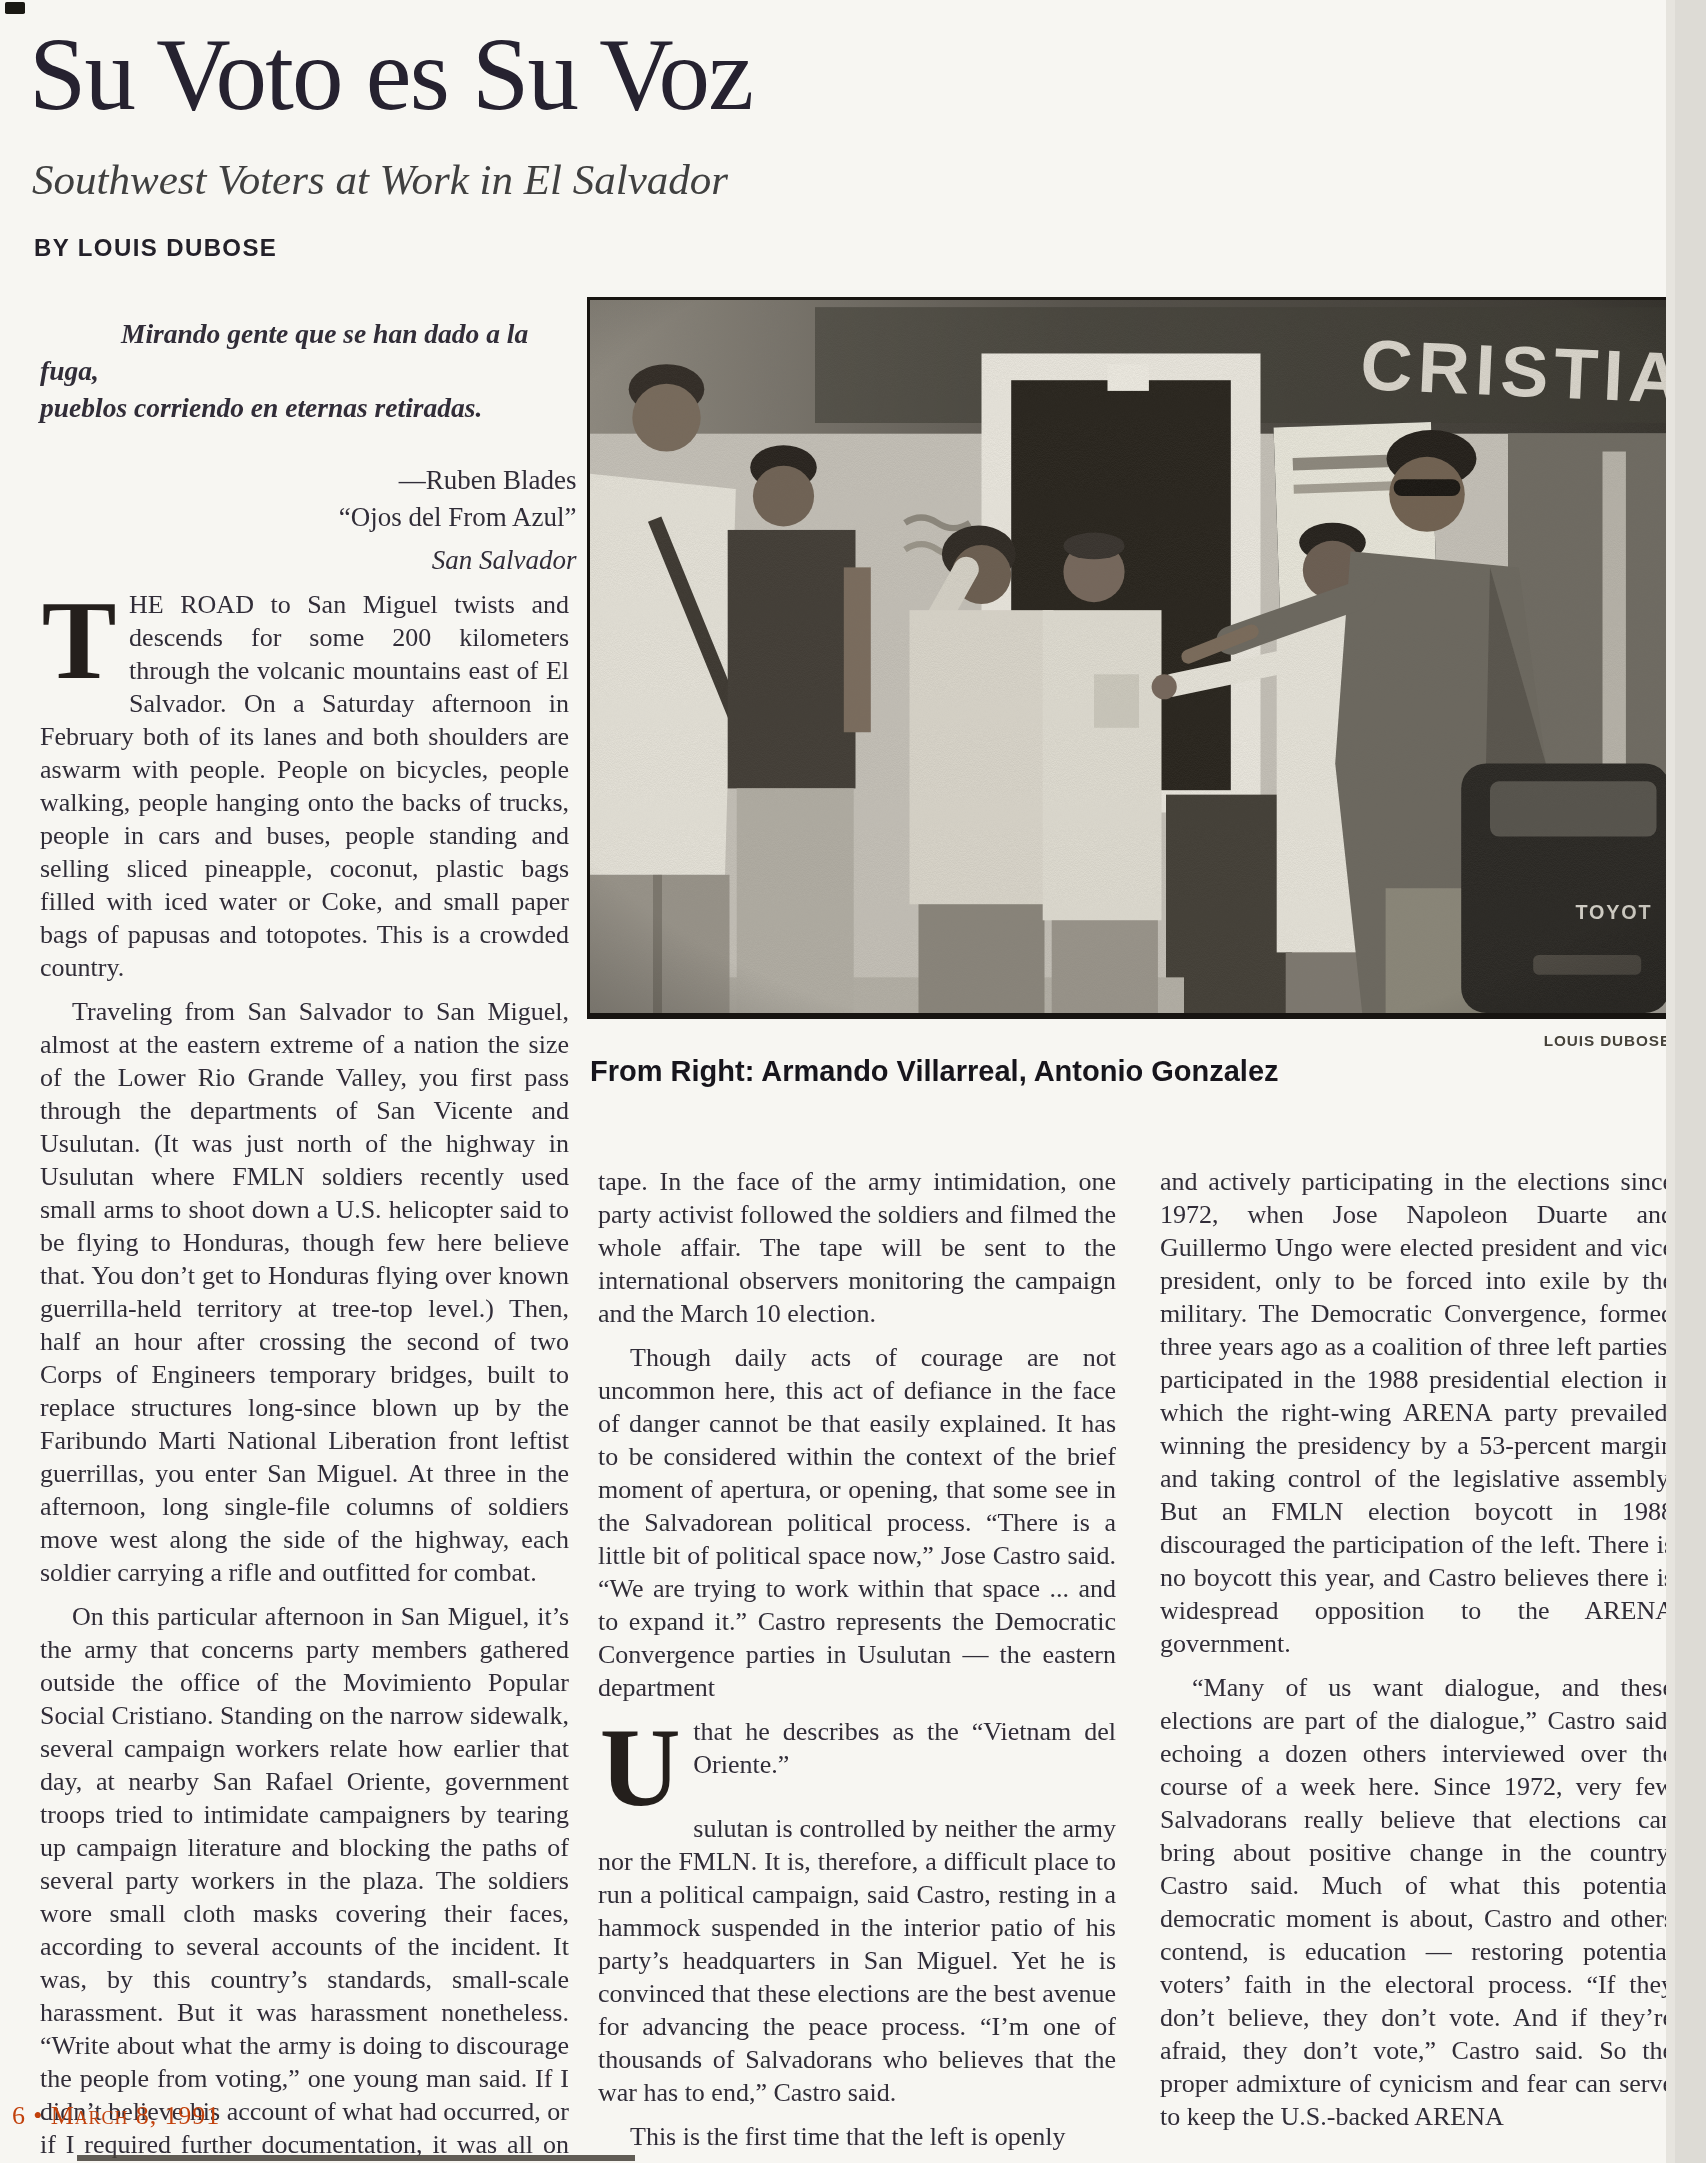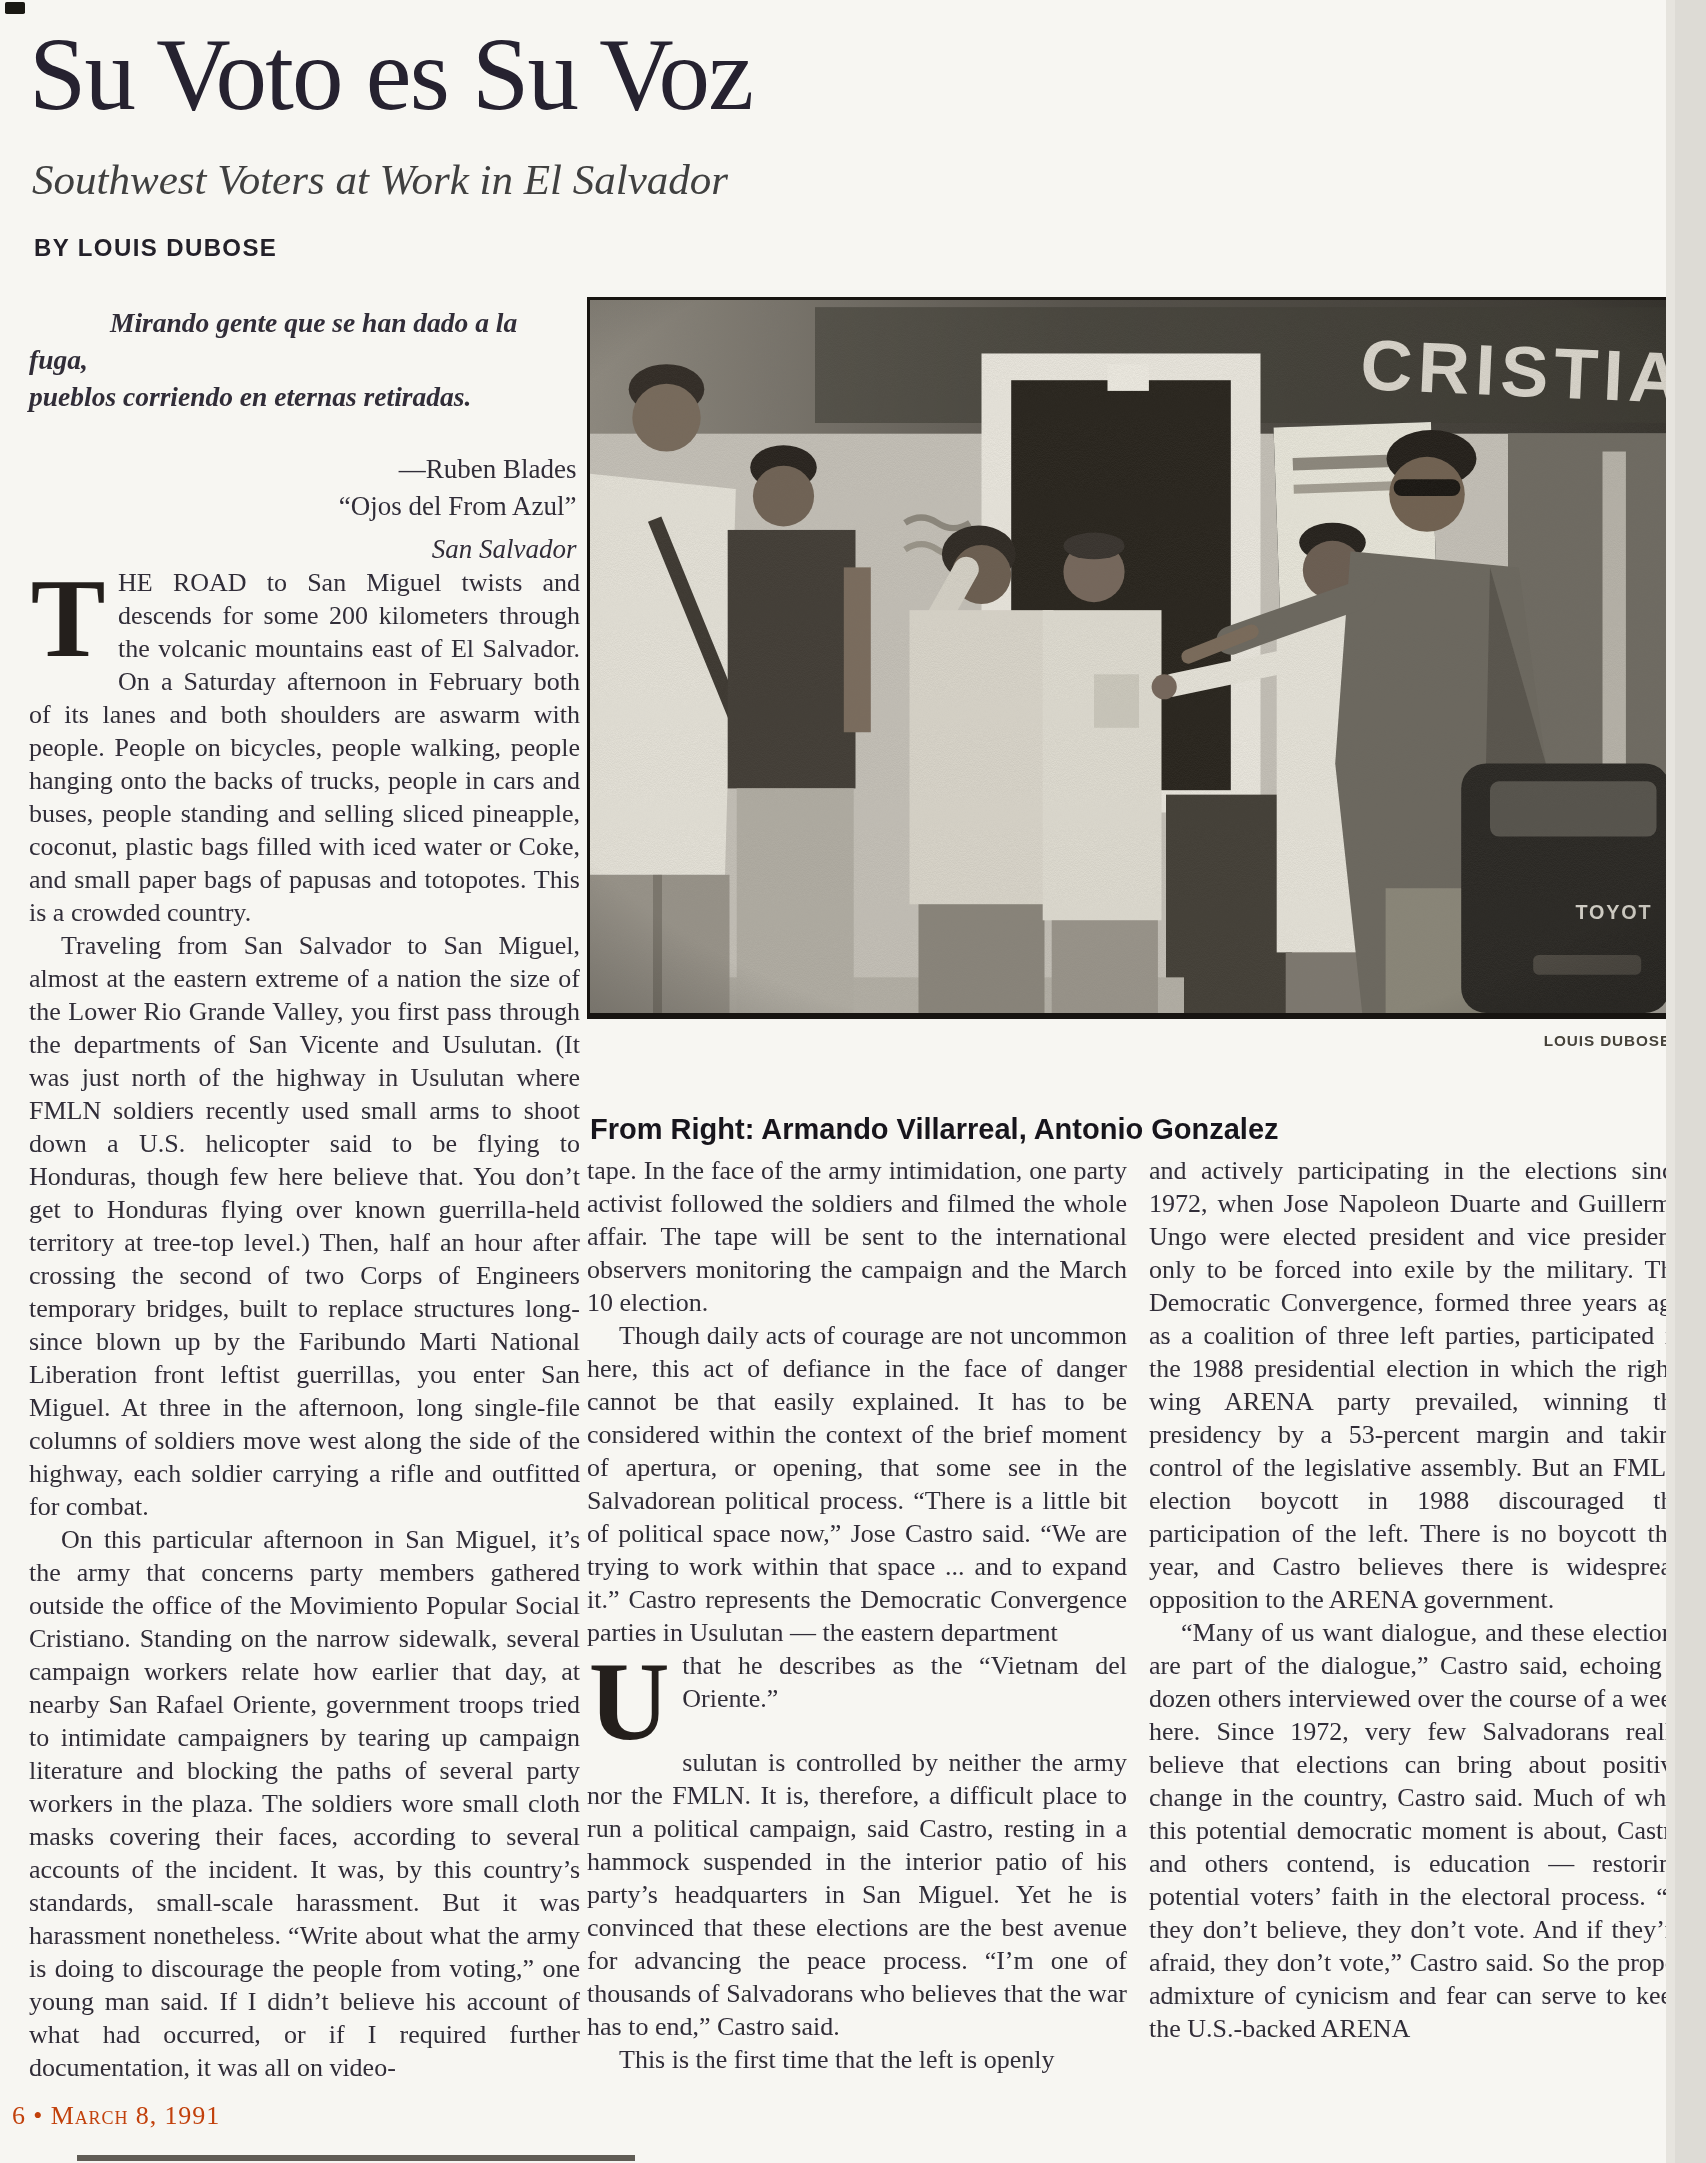--- a/index.html
+++ b/index.html
@@ -32,42 +32,42 @@
   .col2 { left:587px; top:1154px; width:540px; }
   .col3 { left:1149px;top:1154px; width:536px; }
 
   .epigraph { font-style:italic; font-weight:600; font-size:27.5px; line-height:37px; text-align:left; }
   .epigraph .l1 { display:block; text-indent:81px; }
   .epigraph .l2 { display:block; }
   .attribution { text-align:right; margin-top:36px; font-size:27px; line-height:37px; padding-right:3.6px; }
   .attribution span { display:block; }
   .dateline { text-align:right; font-style:italic; font-size:27px; margin-top:8px; padding-right:3.6px; }
 
-  .body-p { margin:0; }
+  .body-p { margin:11px; }
   .indent { text-indent:32px; }
   .dropcap {
     float:left; font-size:112px; line-height:0.82;
     padding:7.2px 12.6px 0 1.8px; font-weight:700; color:#241f1c;
     font-family:"Liberation Serif", serif;
   }
   .hang { display:block; margin-bottom:31px; }
 
   .photo {
     position:absolute; left:587px; top:297px; width:1086px; height:722px;
     border:3.6px solid #171411; border-bottom-width:6.3px; box-sizing:border-box;
     background:#c7c3ba;
   }
   .photo svg { display:block; width:100%; height:100%; }
   .credit {
     position:absolute; left:587px; top:1032px; width:1084px;
     text-align:right; font-family:"Liberation Sans", sans-serif;
     font-size:15.3px; letter-spacing:0.9px; color:#46423a; font-weight:700;
   }
   .caption {
-    position:absolute; left:590px; top:1113px;
+    position:absolute; left:590px; top:1055px;
     font-family:"Liberation Sans", sans-serif; font-weight:700;
     font-size:29px; color:#17151c;
   }
   .footer {
     position:absolute; left:12px; top:2101px;
     font-size:26px; font-variant:small-caps; letter-spacing:0.9px; color:#c2410c;
   }
   .artifact { position:absolute; }
   .a-topleft { left:5.4px; top:1.8px; width:20px; height:12.6px; background:#1a1813; border-radius:1.8px; }
   .a-bottom  { left:77px; top:2155px; width:558px; height:6.3px; background:#45413a; opacity:.85; }

